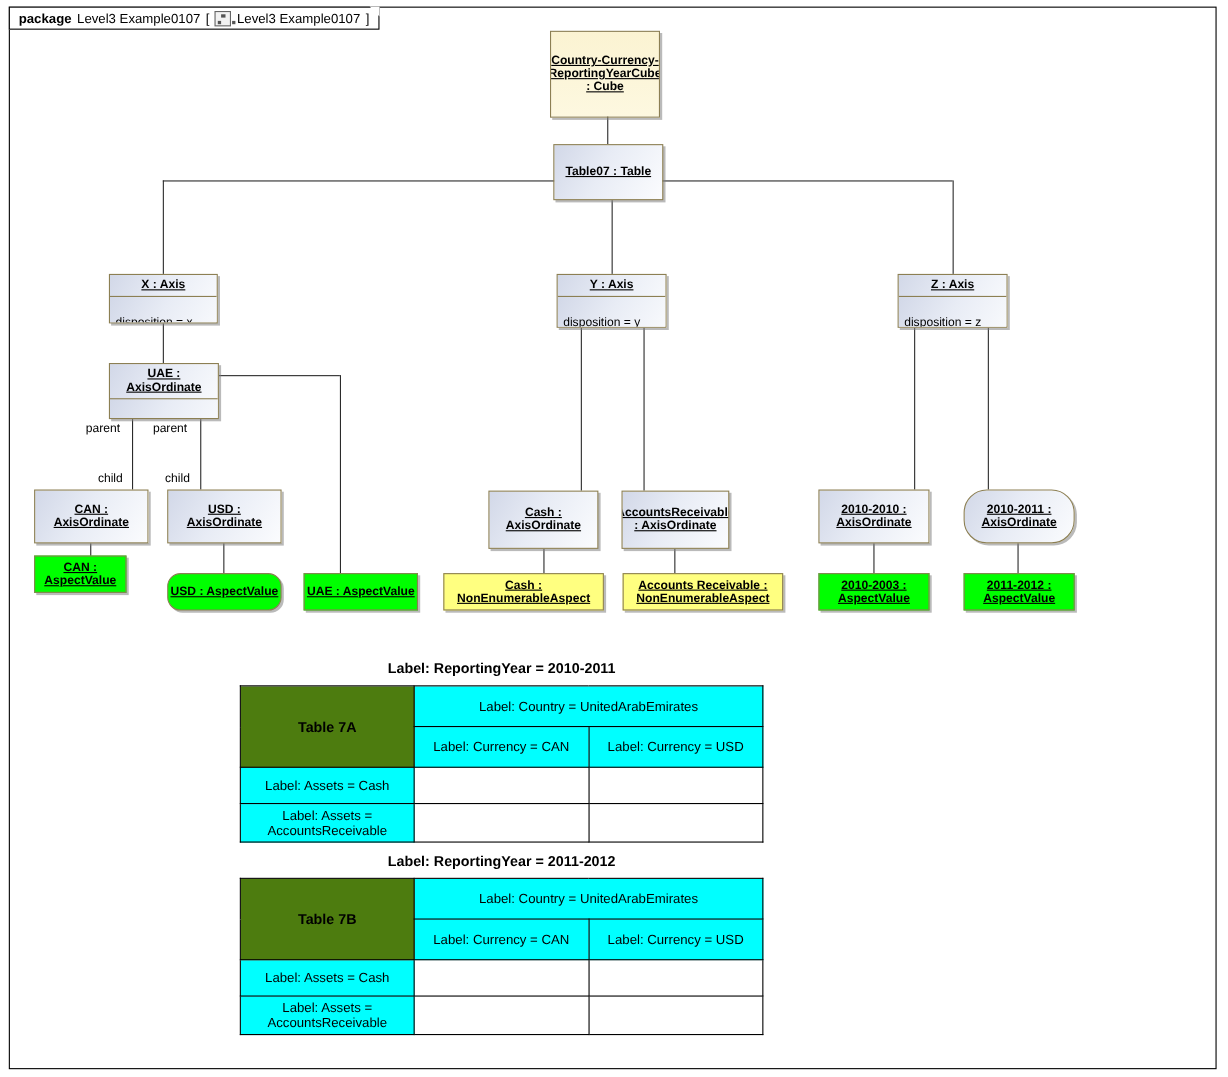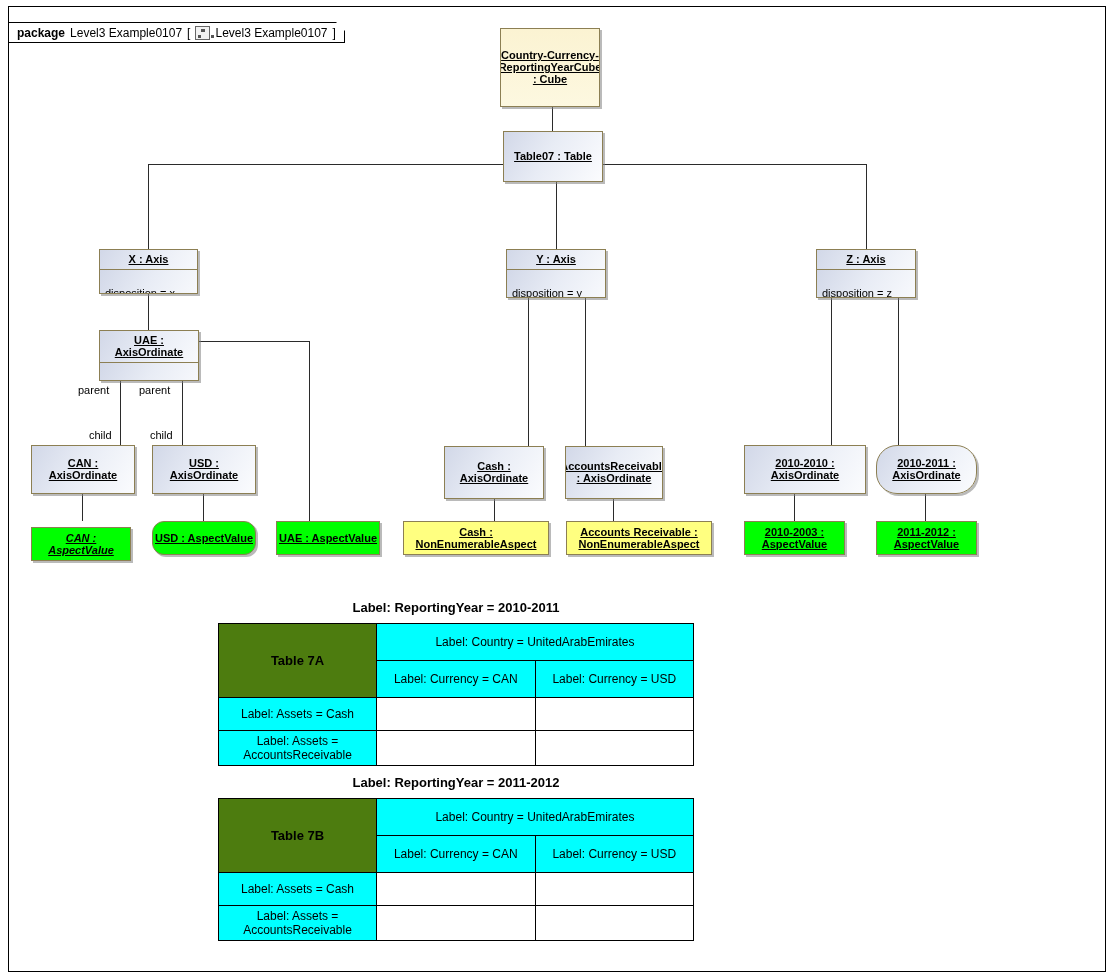--- a/index.html
+++ b/index.html
@@ -31,21 +31,20 @@
     padding: 0 8px 0 8px;
     border: 1px solid #000000;
     background: #ffffff;
     display: flex;
     align-items: center;
     gap: 5px;
     font-size: 12px;
     color: #000000;
     white-space: nowrap;
     z-index: 6;
-    margin-top: 16px;
   }
   #package-tab .kw { font-weight: bold; }
   #package-tab .pkg-icon {
     display: inline-block;
     width: 15px; height: 14px;
     position: relative;
     border: 1px solid #666;
     background: #f2f2f2;
   }
   #package-tab .pkg-icon:before {
@@ -260,29 +259,29 @@
   </div>
 
   <div class="node fill-class" style="left:444px; top:446px; width:100px; height:53px;">
     <div class="name">Cash : AxisOrdinate</div>
   </div>
 
   <div class="node fill-class" style="left:565px; top:446px; width:98px; height:53px;">
     <div class="name">AccountsReceivable : AxisOrdinate</div>
   </div>
 
-  <div class="node fill-class" style="left:744px; top:445px; width:122px; height:49px;">
+  <div class="node fill-class" style="left:744px; top:445px; width:101px; height:49px;">
     <div class="name">2010-2010 : AxisOrdinate</div>
   </div>
 
   <div class="node fill-class" style="left:876px; top:445px; width:101px; height:49px;border-radius:21px;">
     <div class="name">2010-2011 : AxisOrdinate</div>
   </div>
 
-  <div class="node fill-green" style="left:31px; top:527px; width:100px; height:34px;font-style:italic;">
+  <div class="node fill-green" style="left:31px; top:505px; width:84px; height:34px;">
     <div class="name">CAN : AspectValue</div>
   </div>
 
   <div class="node fill-green" style="left:152px; top:521px; width:104px; height:34px;border-radius:12px;">
     <div class="name">USD : AspectValue</div>
   </div>
 
   <div class="node fill-green" style="left:276px; top:521px; width:104px; height:34px;">
     <div class="name">UAE : AspectValue</div>
   </div>

